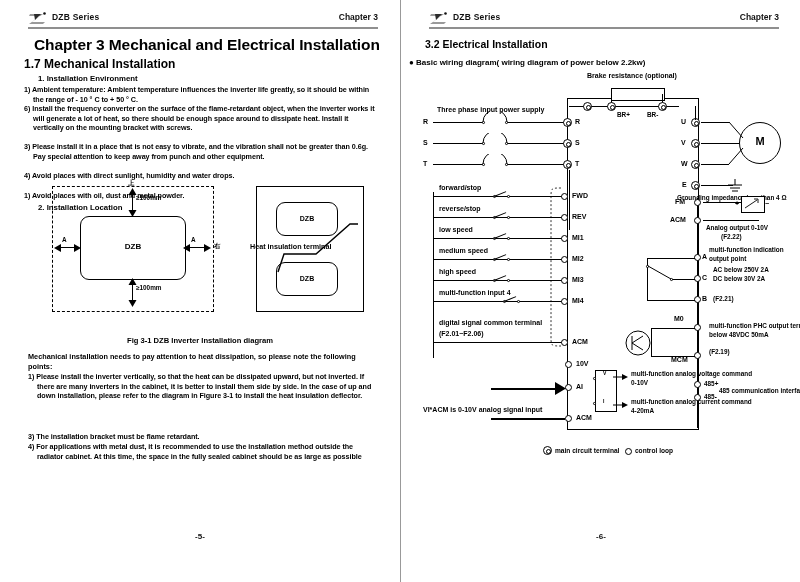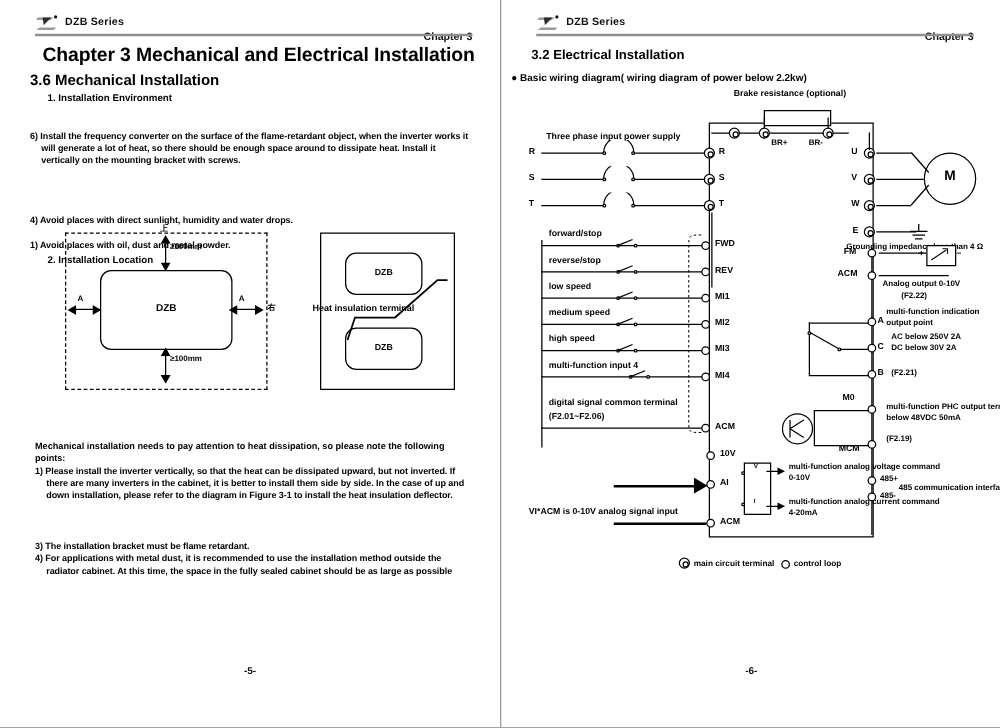--- a/index.html
+++ b/index.html
@@ -7,21 +7,21 @@
   .spread{position:relative;width:800px;height:582px;background:#808080;overflow:hidden;}
   .page{position:absolute;top:0;height:582px;width:400px;background:#fff;}
   .page.left{left:0;}
   .page.right{left:400px;border-left:1px solid #999;}
   .inner{position:relative;width:100%;height:100%;}
 
   
   .hdr{position:absolute;left:28px;right:22px;top:11px;height:20px;}
   .hdr .logo{position:absolute;left:0;top:1px;width:22px;height:13px;}
   .hdr .series{position:absolute;left:24px;top:1px;font-size:8.5px;font-weight:bold;color:#111;letter-spacing:.2px;}
-  .hdr .chap{position:absolute;right:0;top:13px;font-size:8.5px;font-weight:bold;color:#111;}
+  .hdr .chap{position:absolute;right:0;top:1px;font-size:8.5px;font-weight:bold;color:#111;}
   .hdr .rule{position:absolute;left:0;right:0;top:16px;height:2px;background:#8f8f8f;}
 
   
   .h1{position:absolute;left:34px;top:36px;font-size:15.5px;font-weight:bold;color:#000;letter-spacing:-.1px;white-space:nowrap;}
   .h2{position:absolute;left:24px;top:57px;font-size:12px;font-weight:bold;color:#000;}
   .h3{position:absolute;left:38px;top:74px;font-size:7.8px;font-weight:bold;color:#000;}
   .para{position:absolute;font-size:7.2px;font-weight:bold;color:#000;line-height:9.6px;letter-spacing:-.05px;}
   .para .ind{display:block;padding-left:9px;text-indent:-9px;}
 
   .figcap{position:absolute;left:0;right:0;top:336px;text-align:center;font-size:7.6px;font-weight:bold;}
@@ -80,25 +80,31 @@
         <circle cx="33" cy="3" r="2.6" fill="#111"></circle>
         <path d="M4 4 L30 4 L8 20 L34 20 L30 24 L2 24 L24 8 L2 8 Z" fill="#9a9a9a"></path>
         <path d="M12 4 L26 4 L14 16 Z" fill="#2b2b2b"></path>
       </svg>
       <div class="series">DZB Series</div>
       <div class="chap">Chapter 3</div>
       <div class="rule"></div>
     </div>
 
     <div class="h1">Chapter 3 Mechanical and Electrical Installation</div>
-    <div class="h2">3.6 Mechanical Installation</div>
+    <div class="h2">1.7 Mechanical Installation</div>
     <div class="h3">1. Installation Environment</div>
 
+    <div class="para" style="left:24px;top:85px;width:356px;">
+      <span class="ind">1) Ambient temperature: Ambient temperature influences the inverter life greatly, so it should be within the range of - 10 ° C to + 50 ° C.</span>
+    </div>
     <div class="para" style="left:24px;top:104px;width:356px;">
       <span class="ind">6) Install the frequency converter on the surface of the flame-retardant object, when the inverter works it will generate a lot of heat, so there should be enough space around to dissipate heat. Install it vertically on the mounting bracket with screws.</span>
+    </div>
+    <div class="para" style="left:24px;top:142px;width:356px;">
+      <span class="ind">3) Please install it in a place that is not easy to vibrate, and the vibration shall not be greater than 0.6g. Pay special attention to keep away from punch and other equipment.</span>
     </div>
     <div class="para" style="left:24px;top:171px;width:356px;">
       <span class="ind">4) Avoid places with direct sunlight, humidity and water drops.</span>
     </div>
     <div class="para" style="left:24px;top:191px;width:356px;">
       <span class="ind">1) Avoid places with oil, dust and metal powder.</span>
     </div>
     <div class="h3" style="top:203px;">2. Installation Location</div>
 
     <div class="fig">
@@ -152,20 +158,21 @@
       </div>
       <div class="unit u-b">
         <span>DZB</span>
       </div>
       <svg style="position:absolute;left:232px;top:40px;" width="106" height="60">
         <polyline points="102,4 94,4 60,34 28,34 22,52" fill="none" stroke="#000" stroke-width="1.4"></polyline>
       </svg>
       <div class="deflabel">Heat insulation terminal</div>
     </div>
 
+    <div class="figcap">Fig 3-1 DZB Inverter Installation diagram</div>
 
     <div class="lead">Mechanical installation needs to pay attention to heat dissipation, so please note the following points:</div>
     <div class="para" style="left:28px;top:372px;width:350px;">
       <span class="ind">1) Please install the inverter vertically, so that the heat can be dissipated upward, but not inverted. If there are many inverters in the cabinet, it is better to install them side by side. In the case of up and down installation, please refer to the diagram in Figure 3-1 to install the heat insulation deflector.</span>
     </div>
     <div class="para" style="left:28px;top:432px;width:350px;">
       <span class="ind">3) The installation bracket must be flame retardant.</span>
     </div>
     <div class="para" style="left:28px;top:442px;width:350px;">
       <span class="ind">4) For applications with metal dust, it is recommended to use the installation method outside the radiator cabinet. At this time, the space in the fully sealed cabinet should be as large as possible</span>

